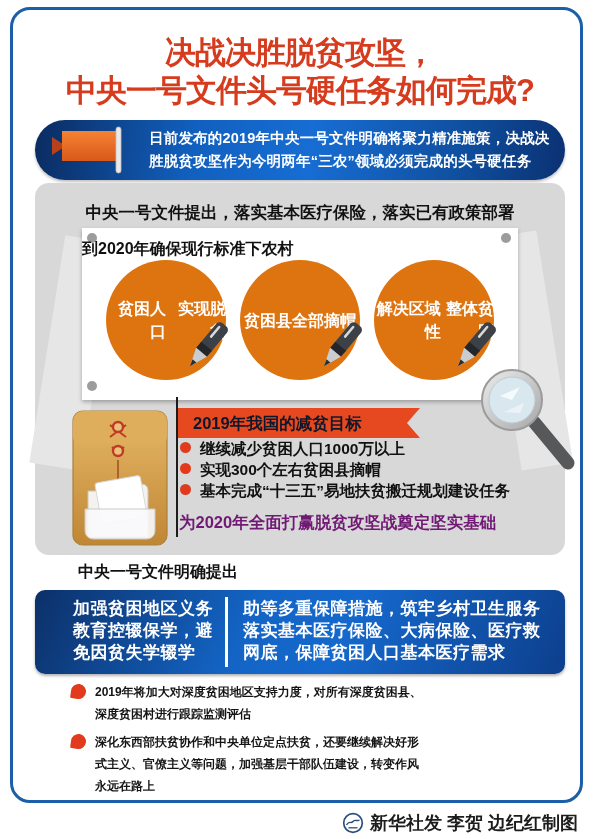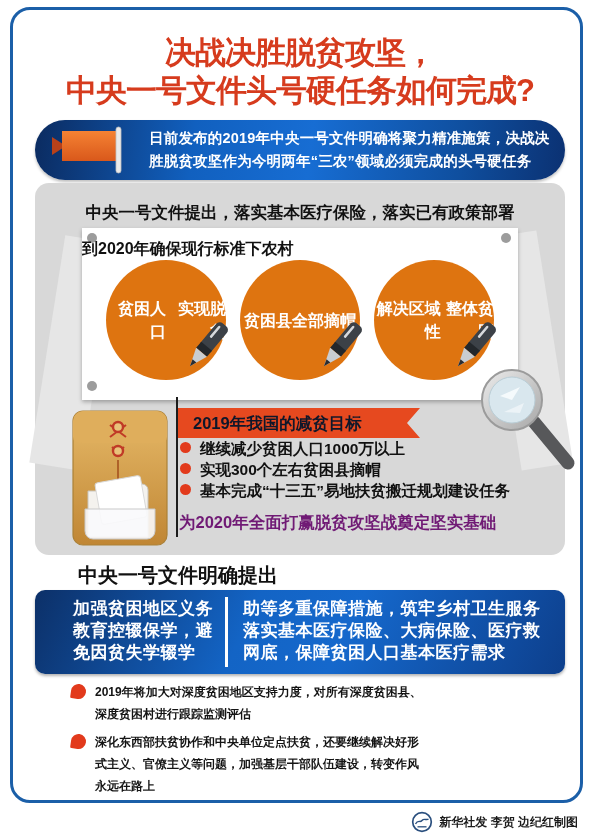--- a/index.html
+++ b/index.html
@@ -59,38 +59,38 @@
     clip-path:polygon(0 0,100% 0,calc(100% - 13px) 50%,100% 100%,0 100%);
     color:#0f172a;font-size:16.5px;font-weight:700;line-height:30px;padding-left:15px;box-sizing:border-box;white-space:nowrap;}
   .envelope{position:absolute;left:37px;top:222px;width:96px;height:142px;}
 
   .target{position:absolute;left:157px;font-size:15.5px;font-weight:700;color:#111;white-space:nowrap;margin-left:8px;}
   .target.t0{top:256px;} .target.t1{top:277px;} .target.t2{top:298px;}
   .tdot{position:absolute;left:-20px;top:3px;width:11px;height:11px;border-radius:50%;background:var(--c-bullet-red,#e23a1c);}
   .footnote{position:absolute;left:144px;top:329px;font-size:16.5px;font-weight:700;color:#701a75;white-space:nowrap;}
 
   
-  .measures-heading{position:absolute;left:78px;top:562px;font-size:20px;font-weight:700;color:#111;white-space:nowrap;}
+  .measures-heading{position:absolute;left:78px;top:562px;font-size:16px;font-weight:700;color:#111;white-space:nowrap;}
   .measures-box{position:absolute;left:35px;top:590px;width:530px;height:84px;border-radius:10px;
     background:linear-gradient(115deg,#0c3068 0%,#1364c5 40%,#1568cc 58%,#0d3f8c 100%);
     box-shadow:0 2px 3px rgba(0,0,0,.3);}
   .mcol{position:absolute;top:8px;color:#fff;font-size:17px;font-weight:700;line-height:22px;
     white-space:nowrap;letter-spacing:0.5px;}
   .mcol.left{left:38px;} .mcol.right{left:208px;}
   .mdivider{position:absolute;left:190px;top:7px;width:2.5px;height:70px;background:#ffffff;}
 
   
   .note{position:absolute;left:95px;font-size:12px;font-weight:700;color:#141414;line-height:22px;white-space:nowrap;}
   .note.n1{top:681px;} .note.n2{top:731px;}
   .comma{position:absolute;left:-24px;top:3px;width:15px;height:15px;background:var(--c-bullet-red,#d8311a);
     border-radius:50% 50% 50% 10%;transform:rotate(8deg);}
 
   
   .footer{position:absolute;right:22px;top:811px;display:flex;align-items:center;gap:6px;
-    font-size:12px;font-weight:600;color:#1c1c1c;white-space:nowrap;}
+    font-size:18px;font-weight:600;color:#1c1c1c;white-space:nowrap;}
   .xlogo{width:22px;height:22px;display:inline-block;}
 </style>
 </head>
 <body>
 
 <div class="frame"></div>
 
 <div class="title">
   <div>决战决胜脱贫攻坚，</div>
   <div>中央一号文件头号硬任务如何完成?</div>

